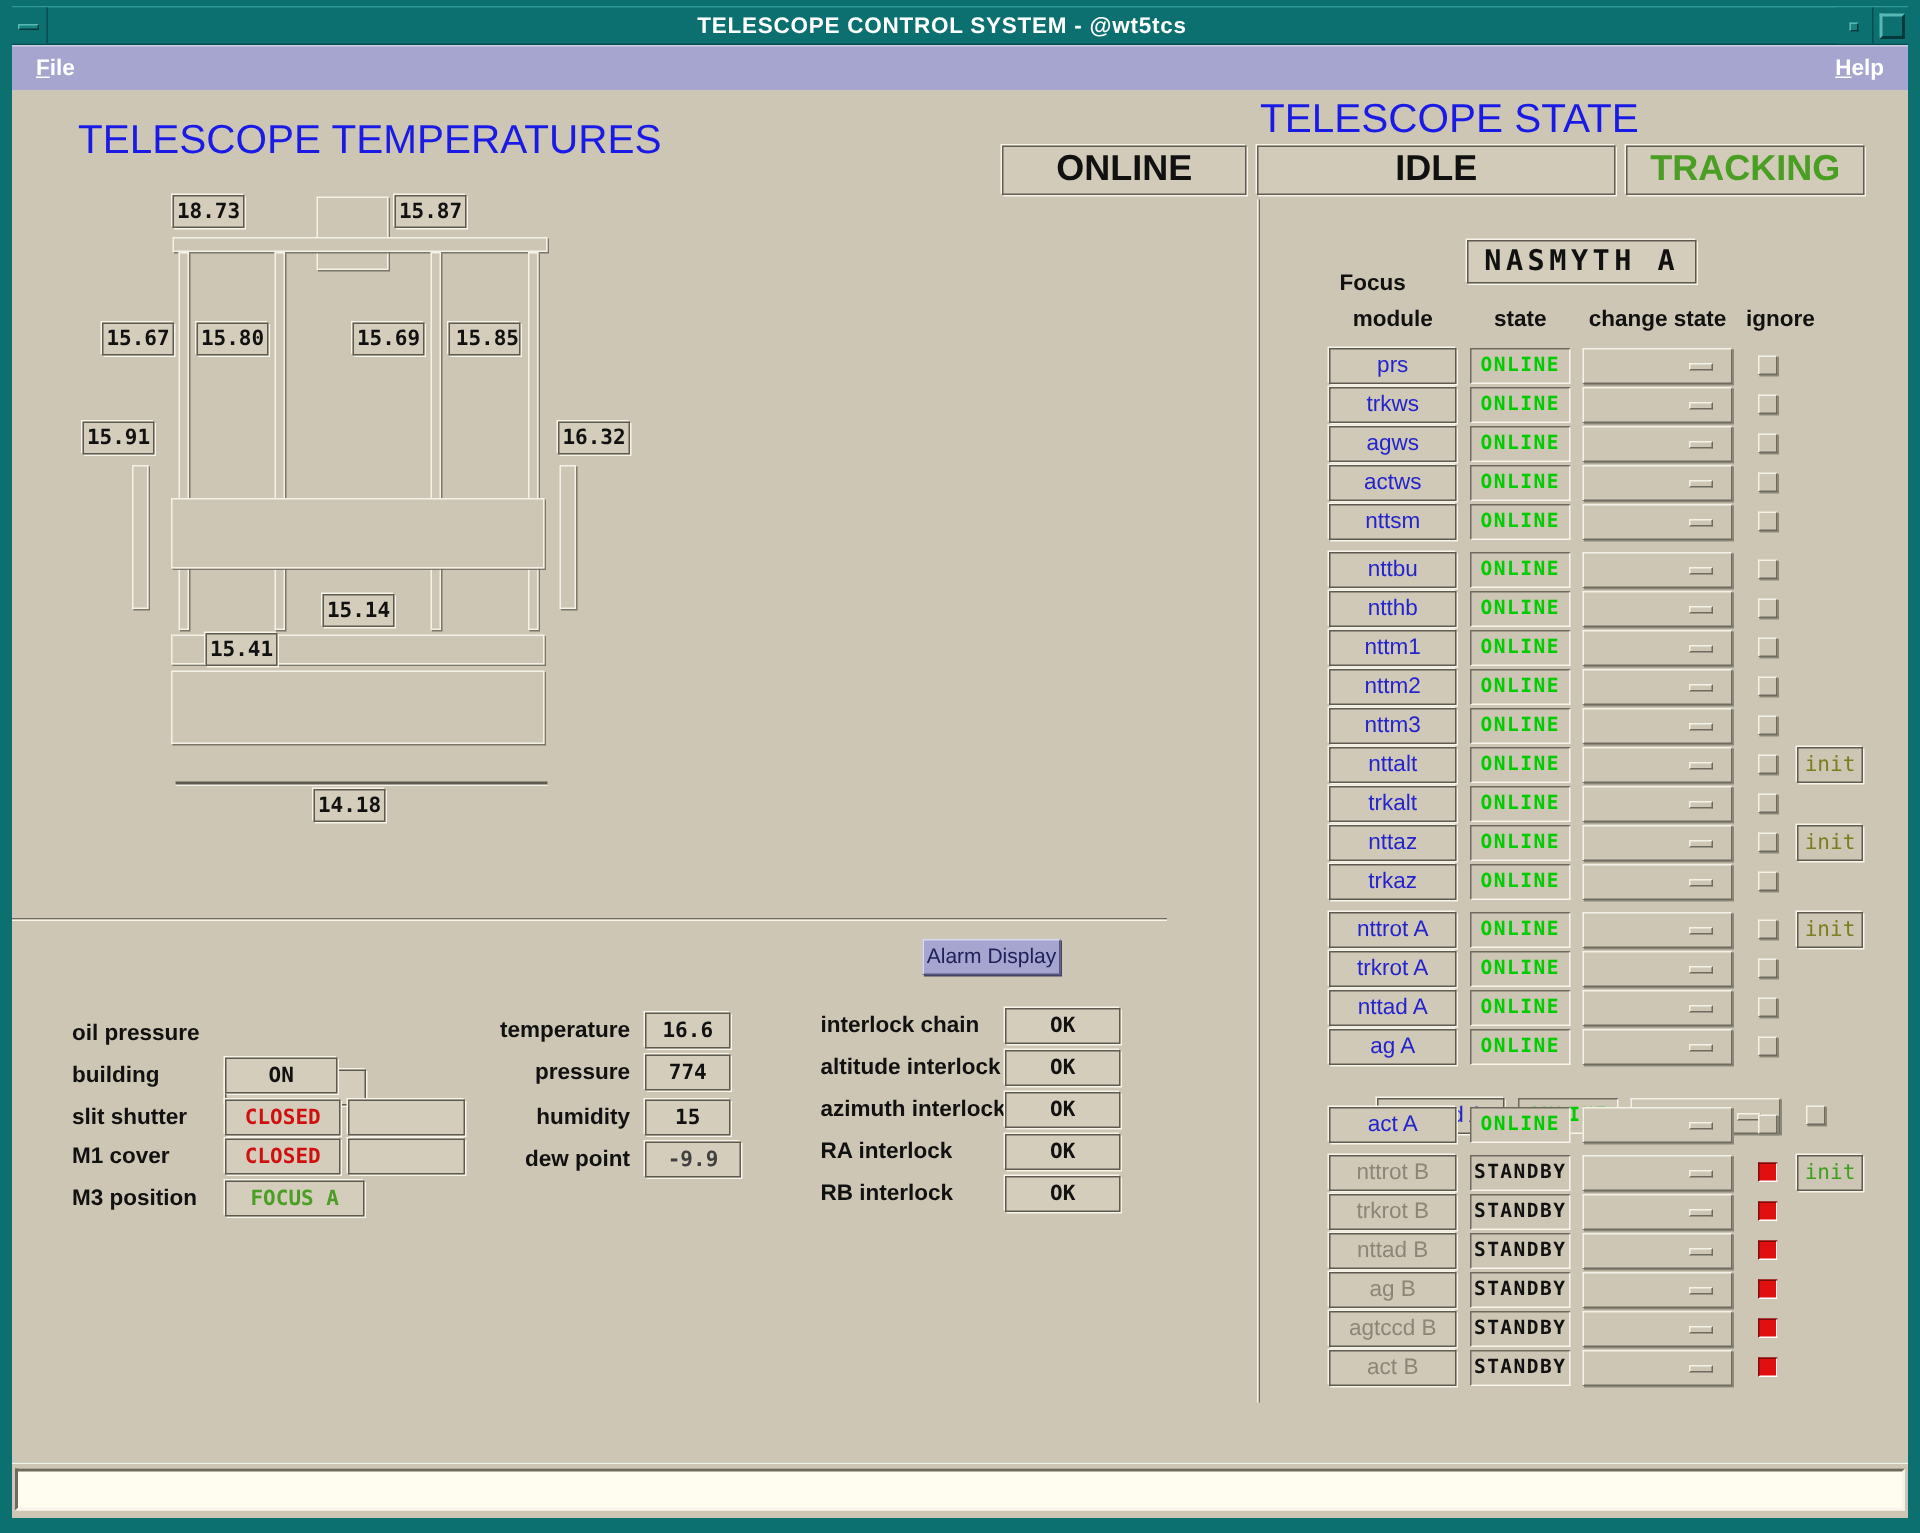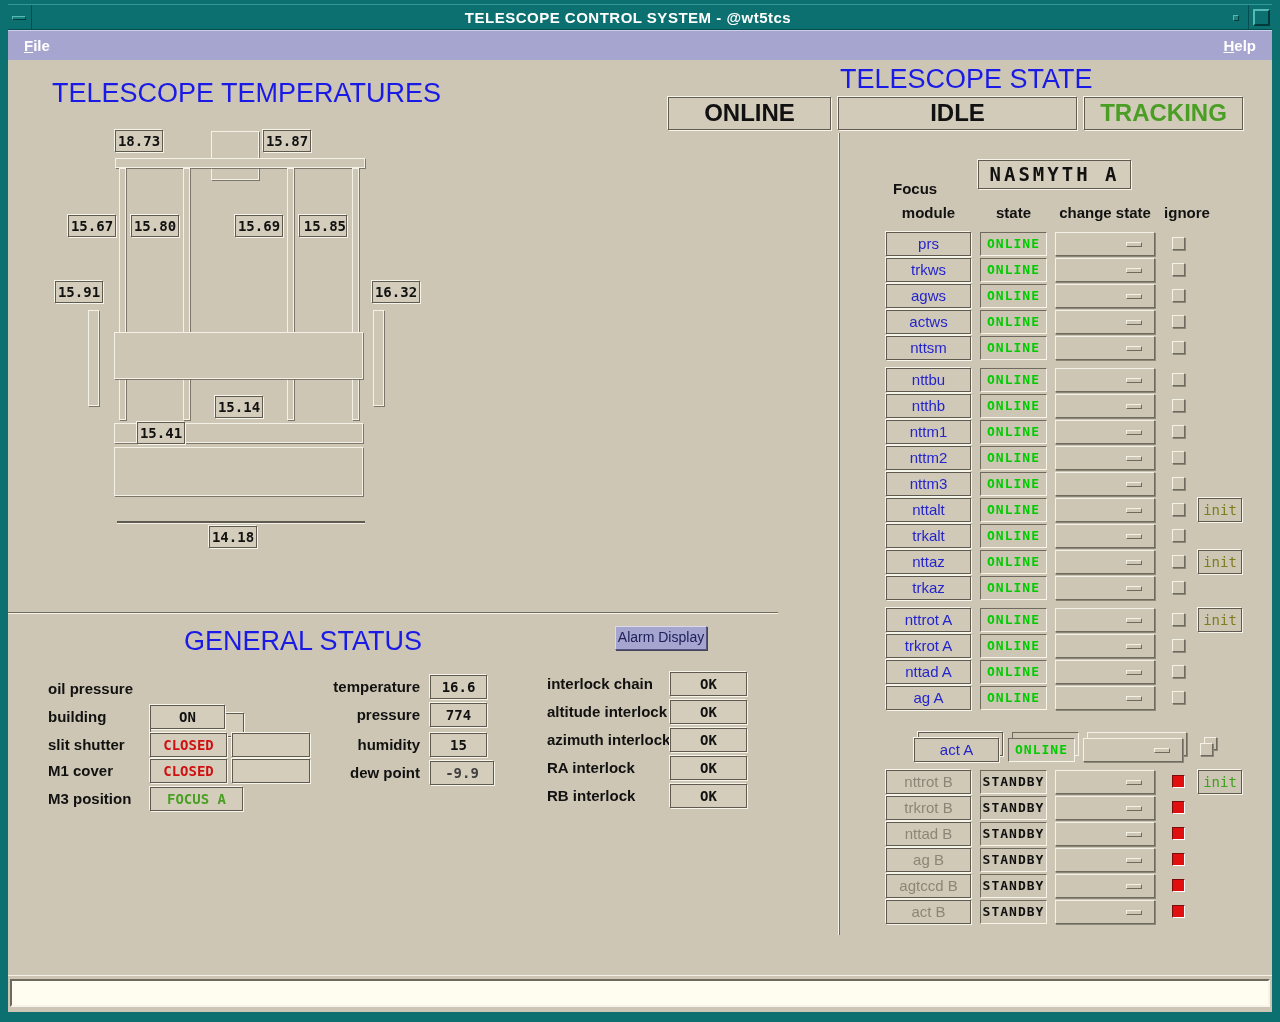--- a/index.html
+++ b/index.html
@@ -324,21 +324,21 @@
   </div>
       <div class="mod-row" style="top: 672px; margin-left: 32px;">
     <div class="mod-name panel">agtccd A</div>
     <div class="mod-state sunk mono" style="color: rgb(0, 204, 0);">ONLINE</div>
     <div class="mod-dd raised">
       <div class="dd-dash"></div>
     </div>
     <div class="ignore-cb raised"></div>
 
   </div>
-      <div class="mod-row" style="top: 678px; margin-left: 28px;">
+      <div class="mod-row" style="top: 678px;">
     <div class="mod-name panel">act A</div>
     <div class="mod-state sunk mono" style="color: rgb(0, 204, 0);">ONLINE</div>
     <div class="mod-dd raised">
       <div class="dd-dash"></div>
     </div>
     <div class="ignore-cb raised"></div>
 
   </div>
       <div class="mod-row" style="top: 710px;">
     <div class="mod-name panel disabled">nttrot B</div>
@@ -392,21 +392,20 @@
       <div class="dd-dash"></div>
     </div>
     <div class="ignore-cb raised checked"></div>
 
   </div>
     </div>
 
   <div class="vsep"></div>
   <div class="hsep"></div>
 
-  <div class="h-blue" style="left:175px; top:566px; width:240px; text-align:center;">GENERAL STATUS</div>
   <div class="alarm-btn">Alarm Display</div>
 
   <div>
       <div class="gs-row" style="top: 617px;">
     <span class="gs-label gsl-label">oil pressure</span>
     <div class="gs-box panel mono gsl-value" style="width: 94px; color: #4c1d95; margin-top: 36px;">505</div>
 
   </div>
       <div class="gs-row" style="top: 645px;">
     <span class="gs-label gsl-label">building</span>

